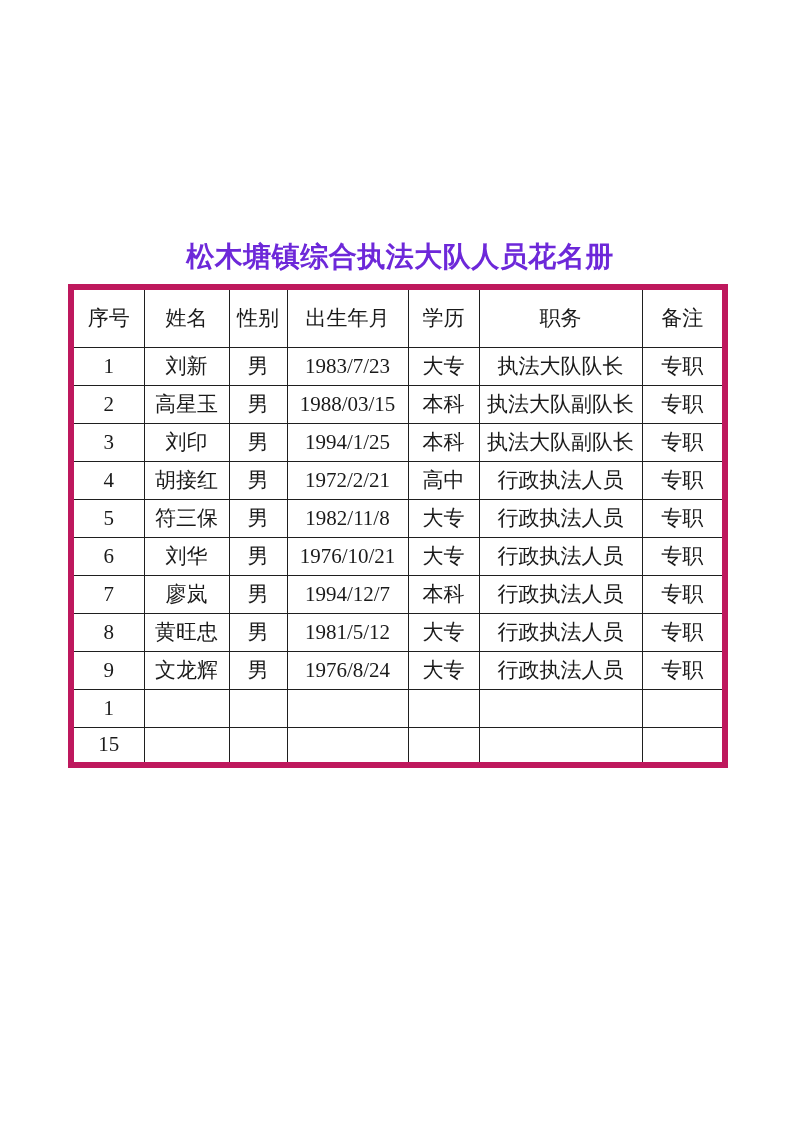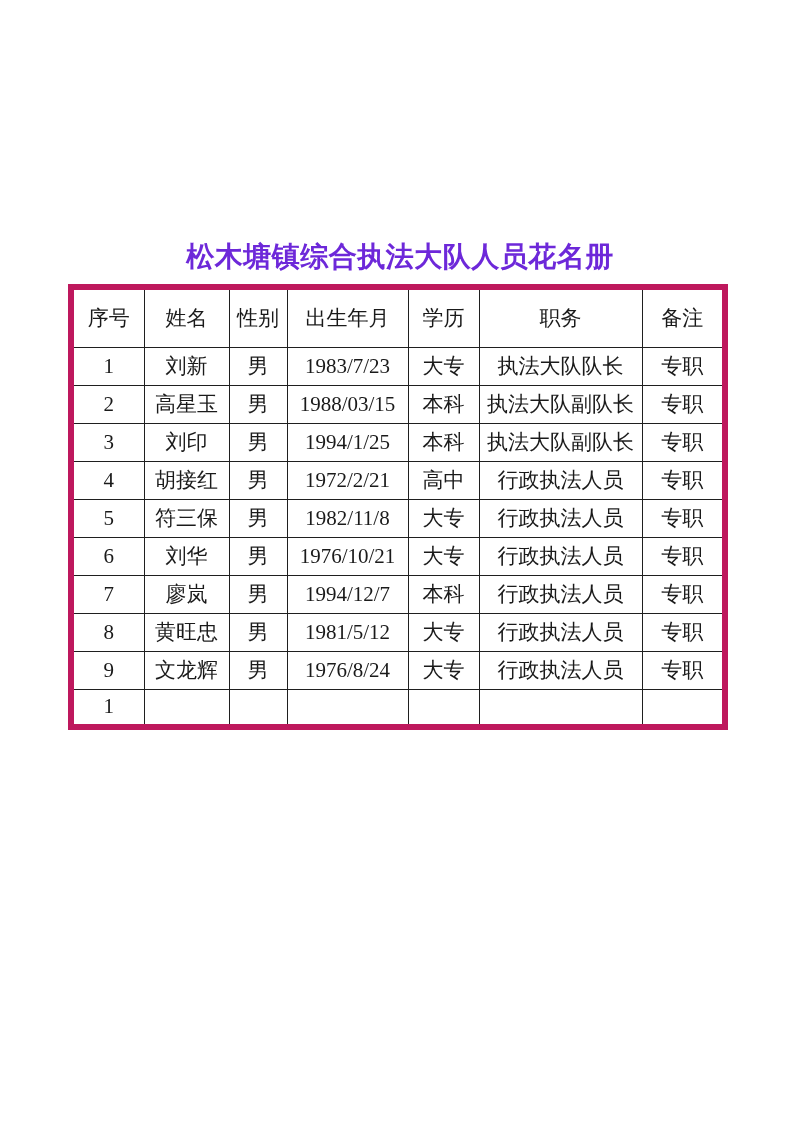--- a/index.html
+++ b/index.html
@@ -168,16 +168,25 @@
         </tr>
         <tr>
           <td>1</td>
           <td></td>
           <td></td>
           <td></td>
           <td></td>
           <td></td>
           <td></td>
         </tr>
+        <tr>
+          <td>15</td>
+          <td></td>
+          <td></td>
+          <td></td>
+          <td></td>
+          <td></td>
+          <td></td>
+        </tr>
       </tbody>
   </table>
 
 </div>
 
 </body></html>

